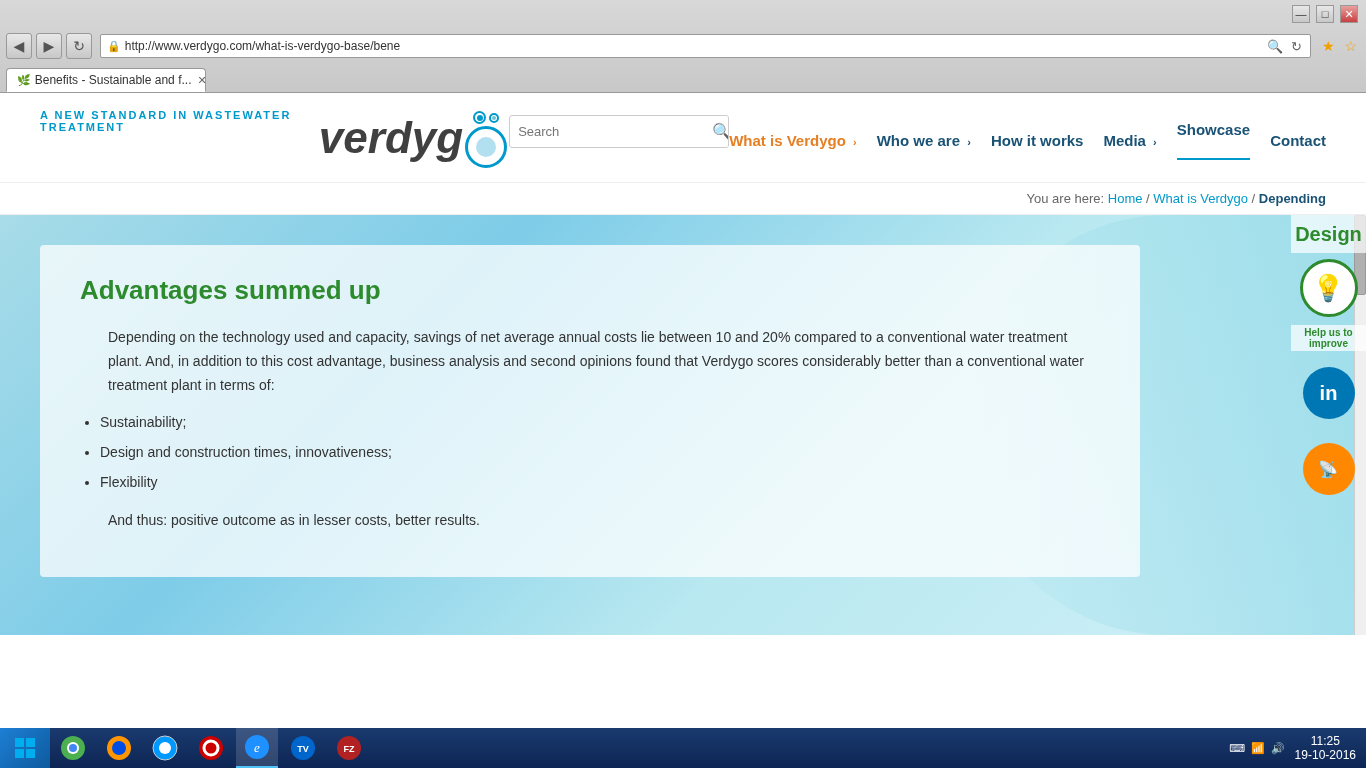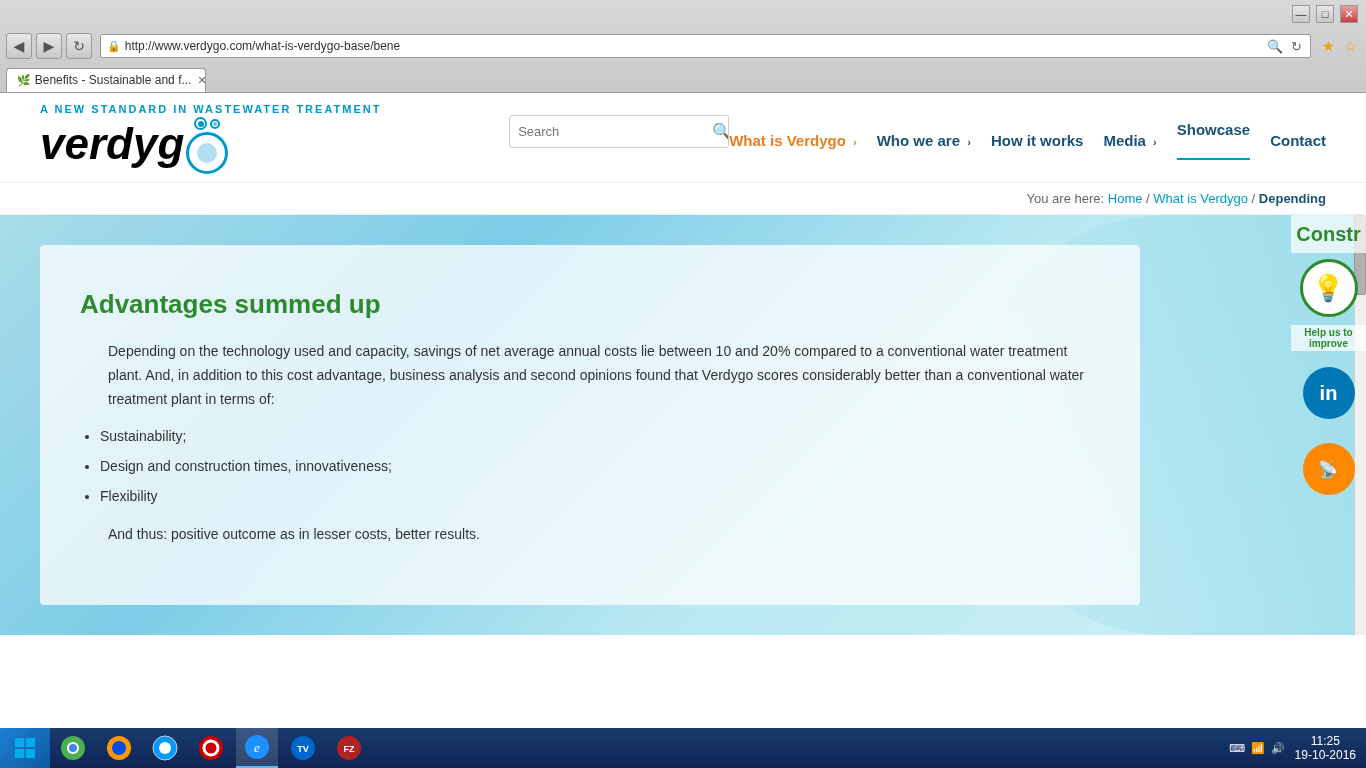--- a/index.html
+++ b/index.html
@@ -76,21 +76,21 @@
     .star-icon { color: #f0a000; }
 
     
     .page { background: #fff; height: calc(768px - 40px - 100px); overflow-y: auto; position: relative; }
 
     
     .site-header {
       background: #fff; padding: 10px 40px; display: flex; align-items: center;
       border-bottom: 1px solid #eee; min-height: 90px;
     }
-    .logo-area { display: flex; flex-direction: column; }
+    .logo-area { display: flex; flex-direction: row; }
     .logo-tagline { color: #0099cc; font-size: 11px; letter-spacing: 2px; text-transform: uppercase; font-weight: bold; }
     .nav-area { margin-left: auto; display: flex; align-items: flex-end; }
     .search-box {
       display: flex; align-items: center; border: 1px solid #ccc; border-radius: 3px;
       overflow: hidden; margin-bottom: 12px; width: 220px;
     }
     .search-input {
       flex: 1; border: none; outline: none; padding: 6px 8px; font-size: 13px; color: #999;
     }
     .search-btn {
@@ -117,21 +117,21 @@
     .hero-area {
       background: linear-gradient(135deg, #a8dce8 0%, #7ecce8 30%, #b8e8f0 60%, #d0f0f8 100%);
       min-height: 420px; padding: 30px 40px; position: relative; overflow: hidden;
     }
     .hero-area::before {
       content: ''; position: absolute; top: 0; right: 0; width: 400px; height: 100%;
       background: linear-gradient(to left, rgba(100,200,220,0.4), transparent);
       border-radius: 50% 0 0 50%;
     }
     .content-card {
-      background: rgba(255,255,255,0.75); border-radius: 4px; padding: 44px 40px;
+      background: rgba(255,255,255,0.75); border-radius: 4px; padding: 30px 40px;
       max-width: 1100px; position: relative; z-index: 2;
     }
     .card-title {
       color: #2d8a2d; font-size: 26px; font-weight: bold; margin-bottom: 20px;
     }
     .card-body { font-size: 14px; color: #333; line-height: 1.7; }
     .card-body p { margin-bottom: 14px; margin-left: 28px; }
     .card-body ul { margin-left: 20px; margin-bottom: 14px; }
     .card-body li { margin-bottom: 6px; }
     .social-circle {
@@ -156,21 +156,21 @@
       position: absolute; right: 0; top: 0; width: 12px; height: 100%;
       background: #f0f0f0; border-left: 1px solid #ccc;
     }
     .scroll-thumb {
       position: absolute; top: 0; right: 0; width: 12px; height: 80px;
       background: #b0b0b0; border: 1px solid #999; border-radius: 2px;
     }
 
     
     .verdygo-logo { position: relative; display: inline-flex; align-items: center; }
-    .logo-v-text { color: #000000; font-size: 44px; font-weight: bold; font-style: italic; line-height: 1; }
+    .logo-v-text { color: #404040; font-size: 44px; font-weight: bold; font-style: italic; line-height: 1; }
 
     .nav-bookmark { color: #f0a000; font-size: 14px; margin: 0 3px; }
   </style>
 </head>
 <body>
 
 <div class="browser-chrome">
 
   <div class="browser-titlebar">
     <div class="browser-controls">
@@ -279,21 +279,21 @@
           <li>Sustainability;</li>
           <li>Design and construction times, innovativeness;</li>
           <li>Flexibility</li>
         </ul>
         <p>And thus: positive outcome as in lesser costs, better results.</p>
       </div>
     </div>
 
     <div style="position:absolute; right:0; top:0; width:75px; z-index:3;">
       <div style="background:rgba(255,255,255,0.7); padding:8px 4px; text-align:center;">
-        <div style="color:#2d8a2d; font-size:20px; font-weight:bold; line-height:1.1;">Constr</div>
+        <div style="color:#2d8a2d; font-size:20px; font-weight:bold; line-height:1.1;">Design</div>
       </div>
       <div style="padding:6px 0; display:flex; flex-direction:column; align-items:center; gap:8px;">
         <div style="width:58px;height:58px;border-radius:50%;border:3px solid #2d8a2d;background:#fff;display:flex;align-items:center;justify-content:center;font-size:26px;cursor:pointer;">💡</div>
         <div style="color:#2d8a2d;font-size:10px;font-weight:bold;text-align:center;background:rgba(255,255,255,0.7);padding:2px;">Help us to improve</div>
         <div class="social-circle social-linkedin">
           <span>in</span>
         </div>
         <div class="social-circle social-rss">
           <span style="font-size:16px;">📡</span>
         </div>

